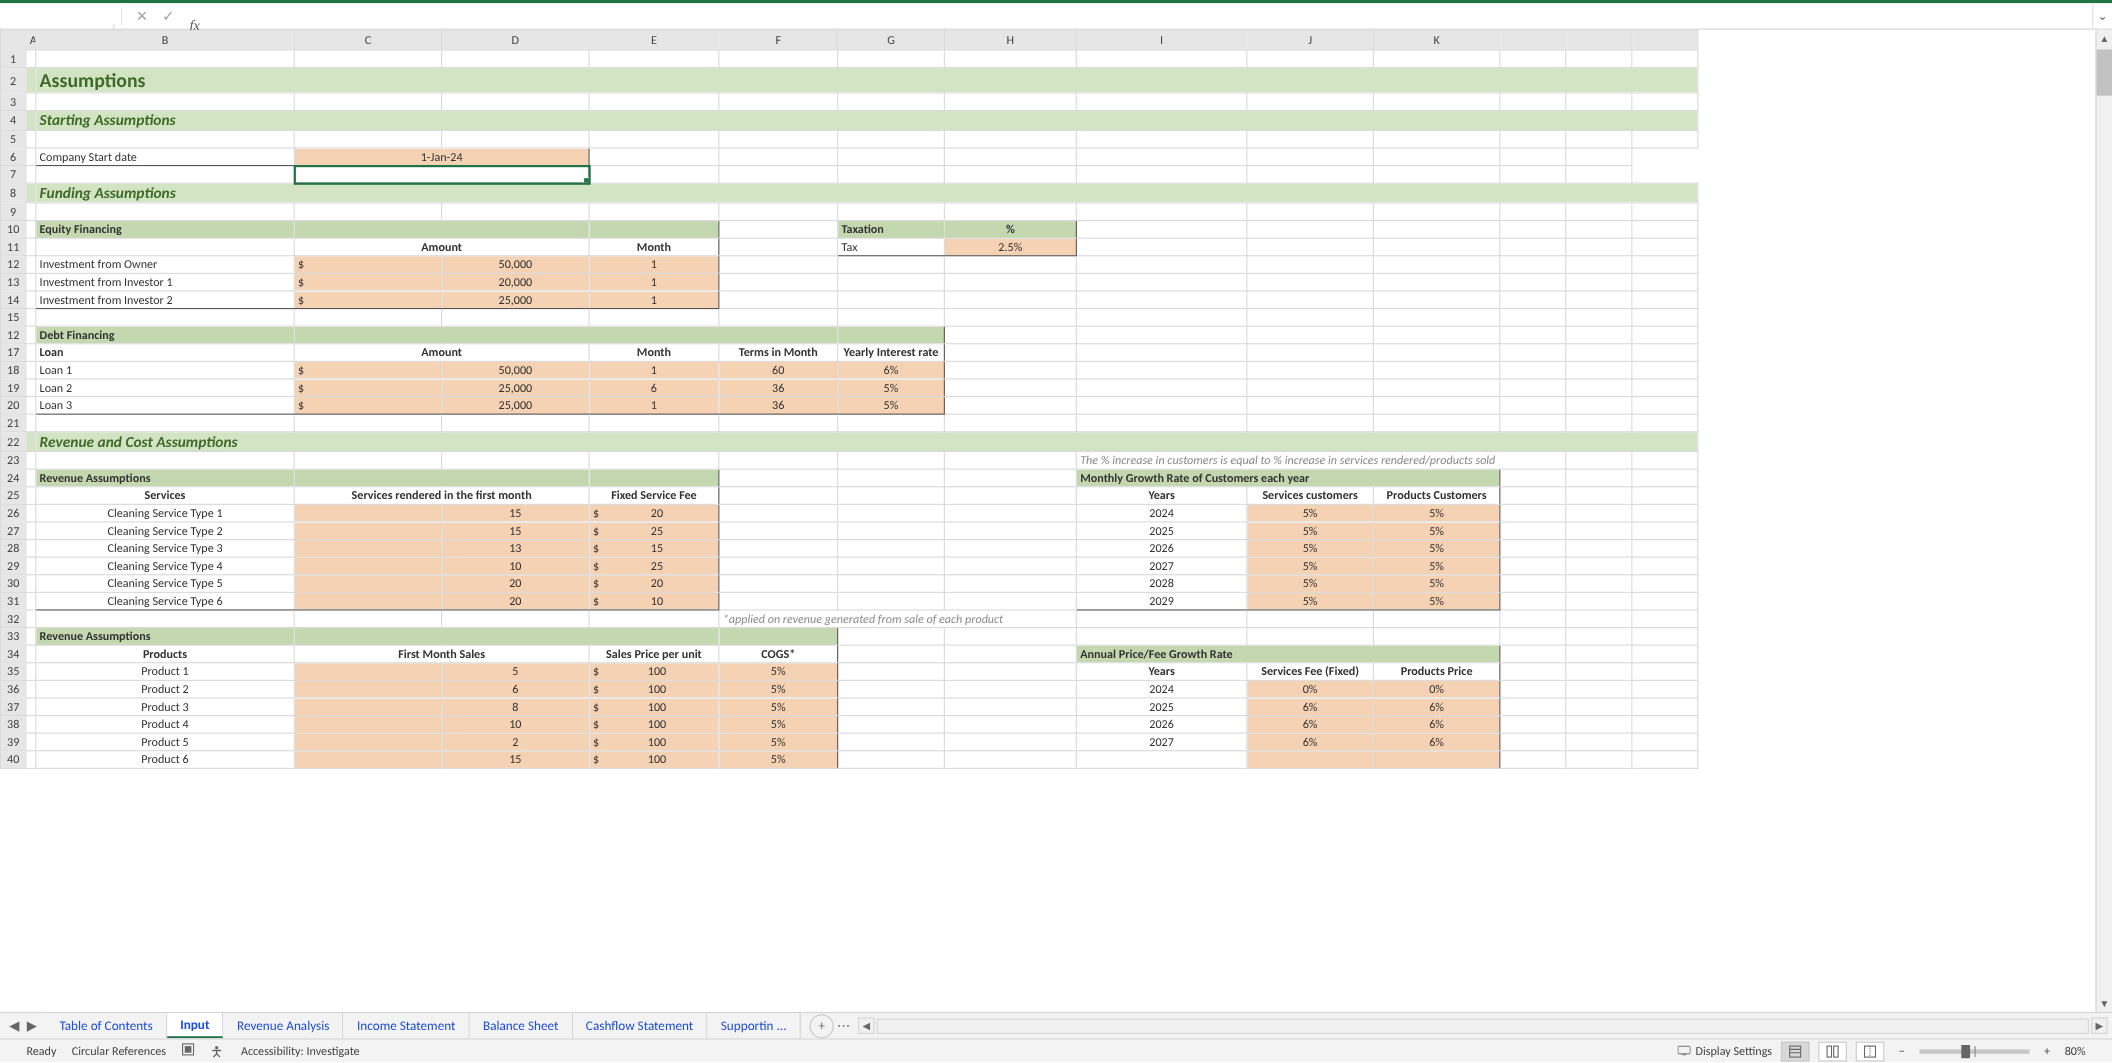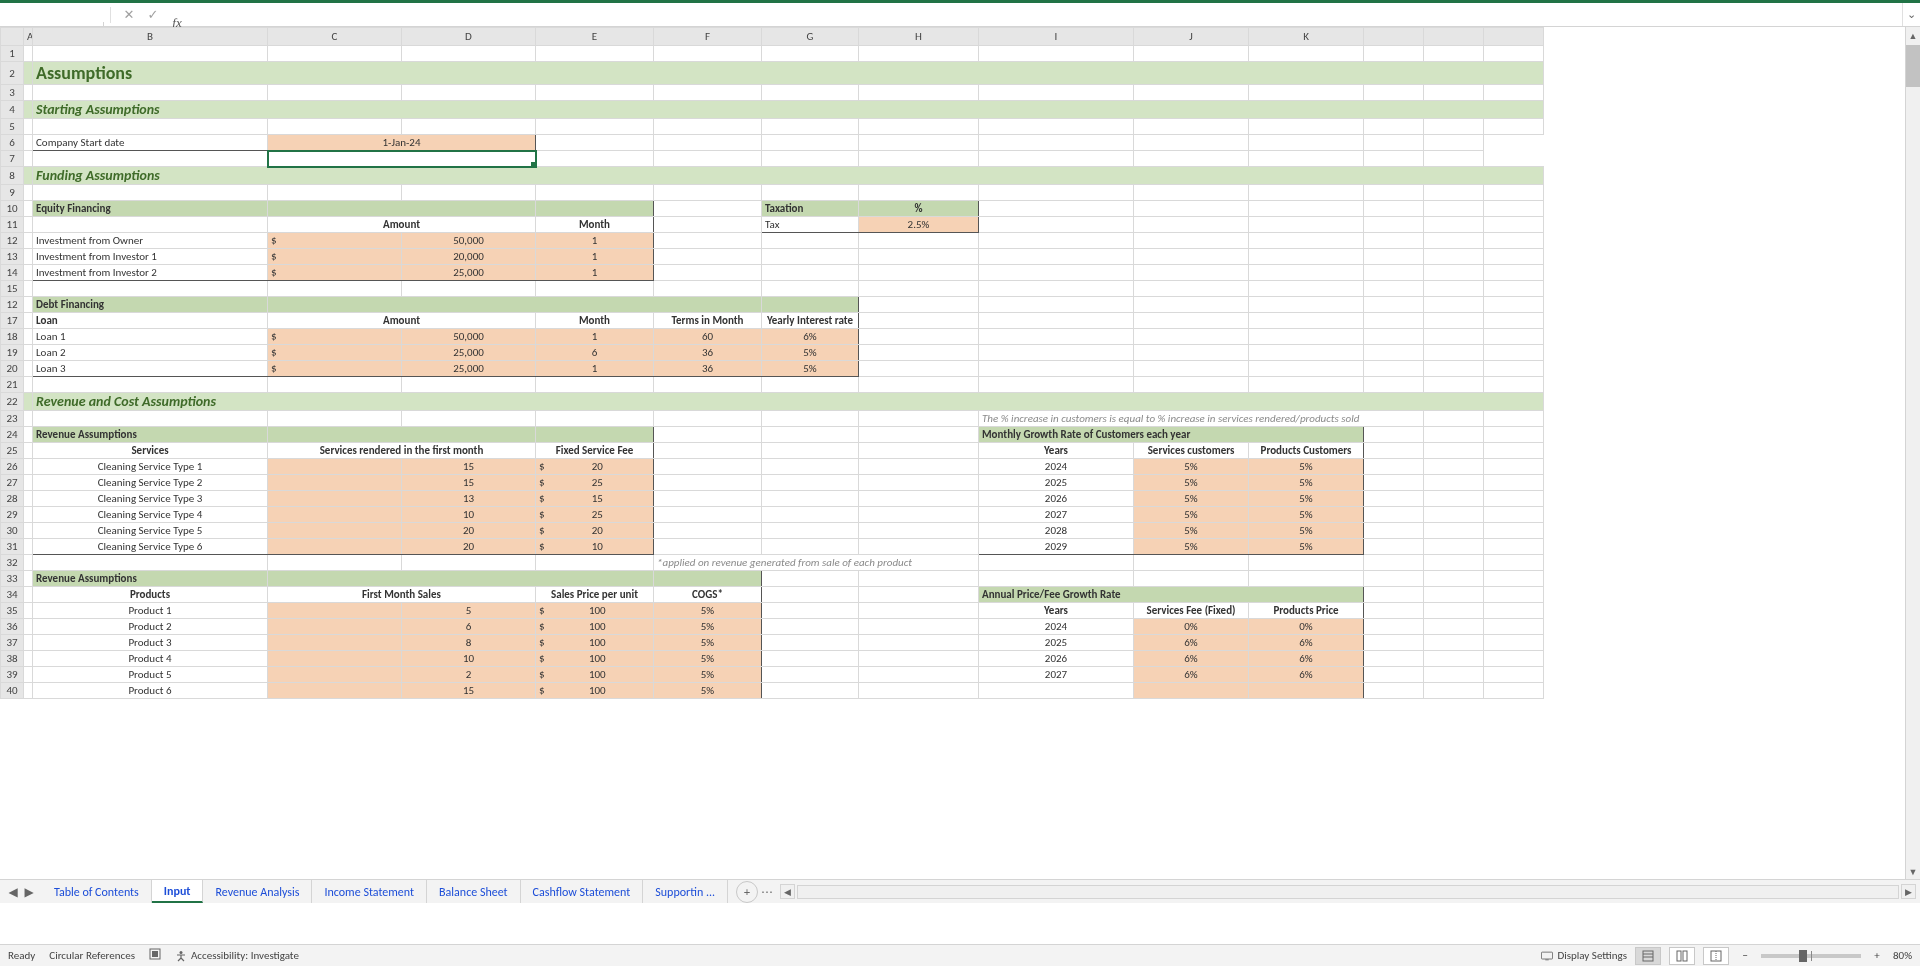--- a/index.html
+++ b/index.html
@@ -65,21 +65,21 @@
   .tabs { display:flex; align-items:flex-end; height:100%; }
   .tab { padding: 3px 12px; border-right:1px solid #d4d4d4; background:#f3f3f3; color:#1d4ed8; height:100%; display:flex; align-items:center; }
   .tab.active { background:#fff; color:#1d4ed8; font-weight:bold; border-bottom:2px solid #217346; }
   .newtab { width:22px; height:22px; border:1px solid #c8c8c8; border-radius:50%; display:flex; align-items:center; justify-content:center; margin-left:8px; color:#666; }
   .tab-ellipsis{width:18px;text-align:center;color:#666}
   .hscroll { flex:1; display:flex; align-items:center; padding:0 4px; gap:2px; }
   .hscroll .track { flex:1; height:14px; background:#f0f0f0; border:1px solid #d4d4d4; position:relative; }
   .hscroll .arrow { width:15px; height:15px; border:1px solid #d4d4d4; display:flex; align-items:center; justify-content:center; color:#666; font-size:9px; background:#f0f0f0; }
 
   
-  .statusbar { display:flex; align-items:center; height:22px; background:#f3f3f3; border-top:1px solid #d4d4d4; font-size:11px; padding:0 8px; color:#444;margin-top:41px; }
+  .statusbar { display:flex; align-items:center; height:22px; background:#f3f3f3; border-top:1px solid #d4d4d4; font-size:11px; padding:0 24px; color:#444; }
   .statusbar .left { display:flex; gap:14px; align-items:center; }
   .statusbar .right { margin-left:auto; display:flex; align-items:center; gap:8px; }
   .view-btn { width:26px; height:18px; border:1px solid #c8c8c8; display:flex; align-items:center; justify-content:center; background:#fff; }
   .view-btn.active{background:#d8d8d8}
   .zoom-slider{width:100px;height:4px;background:#c8c8c8;position:relative}
   .zoom-slider .tick{position:absolute;left:50%;top:-3px;width:1px;height:10px;background:#888}
   .zoom-slider .knob{position:absolute;left:38%;top:-4px;width:8px;height:12px;background:#666}
   .zoom-btn{width:16px;text-align:center}
 
   svg.ic { width:12px; height:12px; }
@@ -815,30 +815,30 @@
   <div class="statusbar">
     <div class="left">
       <span>Ready</span>
       <span>Circular References</span>
       <span>
         <svg class="ic" viewBox="0 0 12 12">
             <rect x="1" y="1" width="10" height="10" fill="none" stroke="#666"></rect>
             <rect x="3" y="3" width="6" height="6" fill="#666"></rect>
           </svg>
       </span>
-      <span style="display:flex;align-items:center;gap:4px">
+      <span style="display:flex;align-items:center;gap:16px">
         <svg class="ic" viewBox="0 0 12 12">
             <circle cx="6" cy="2.5" r="1.5" fill="#666"></circle>
             <path d="M2 5 L10 5 M6 5 L6 8 M6 8 L3 11 M6 8 L9 11" stroke="#666" stroke-width="1.2" fill="none"></path>
           </svg>
         <span>Accessibility: Investigate</span>
       </span>
     </div>
     <div class="right">
-      <span style="display:flex;align-items:flex-end;gap:4px">
+      <span style="display:flex;align-items:flex-start;gap:4px">
         <svg class="ic" viewBox="0 0 14 10">
             <rect x="0.5" y="0.5" width="13" height="8" rx="1" fill="none" stroke="#666"></rect>
             <rect x="5" y="9" width="4" height="1" fill="#666"></rect>
           </svg>
         <span>Display Settings</span>
       </span>
       <div class="view-btn active">
           <svg class="ic" viewBox="0 0 12 12">
             <rect x="1" y="1" width="10" height="10" fill="none" stroke="#666"></rect>
             <line x1="1" y1="4" x2="11" y2="4" stroke="#666"></line>

